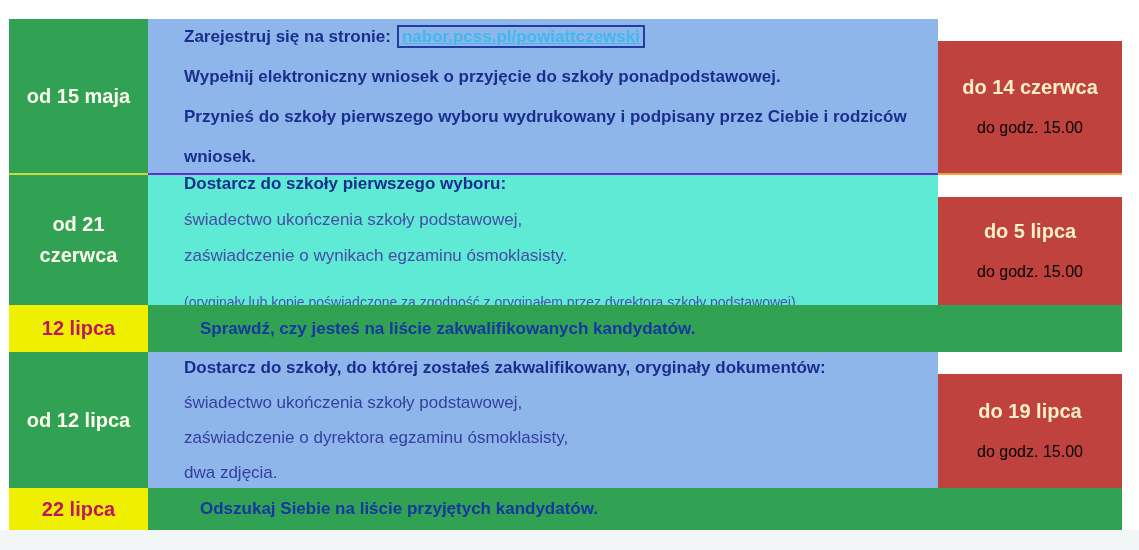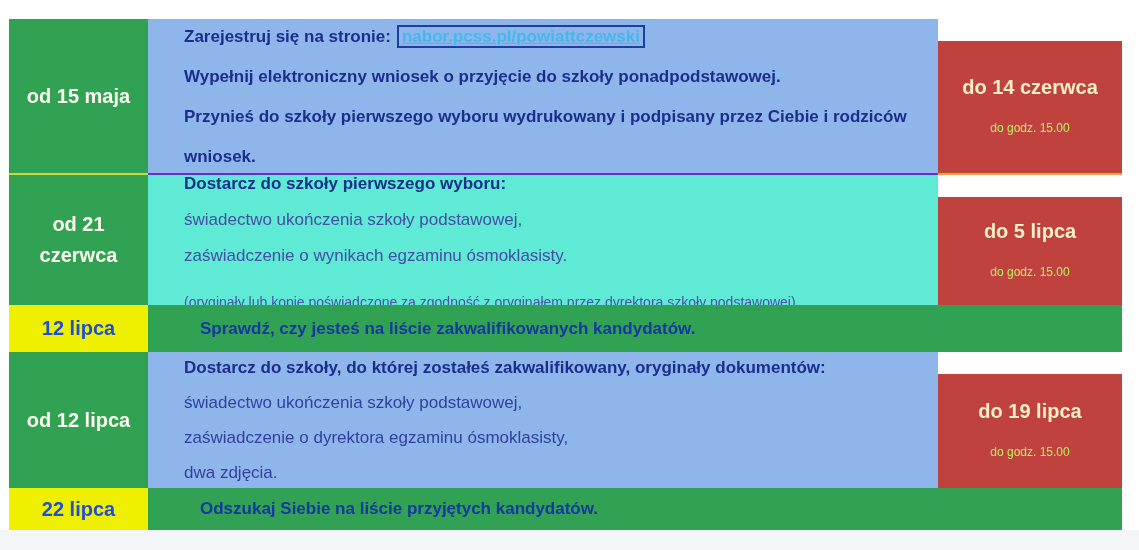--- a/index.html
+++ b/index.html
@@ -26,42 +26,42 @@
     display: flex; flex-direction: column; align-items: center; justify-content: center;
     text-align: center; font-weight: bold; font-size: 20px; line-height: 31px;
     padding: 0 10px;
   }
   .bg-green  { background: #31a253; }
   .bg-yellow { background: #eef000; }
   .bg-blue   { background: #8fb6ea; }
   .bg-white  { background: #5eead4; }
   .bg-red    { background: #c0423e; margin-top: 22px; }
   .date-light { color: #fdfdee; }
-  .date-dark  { color: #1d4ed8; }
+  .date-dark  { color: #be185d; }
   
   .c-desc {
     display: flex; flex-direction: column; justify-content: center;
     padding: 0 22px 0 36px;
   }
   .gap-r1 { row-gap: 9px; }
   .gap-r2 { row-gap: 5px; }
   .gap-r4 { row-gap: 6px; }
   .line { line-height: 31px; font-size: 17px; }
   .r4 .line { line-height: 29px; }
   .t-bold { font-weight: bold; color: #1b2e8e; }
   .t-item-white { color: #474ca6; }
   .t-item-blue  { color: #333f9e; }
   .t-note { color: #4a51a8; font-size: 14px; line-height: 20px; margin-top: 16px; }
   
   .c-deadline {
     display: flex; flex-direction: column; align-items: center; justify-content: center;
     row-gap: 18px; text-align: center;
   }
   .dl-date { font-weight: bold; font-size: 20px; color: #f9efc9; line-height: 24px; }
-  .dl-time { font-size: 12px; color: #bef264; line-height: 22px; }
+  .dl-time { font-size: 16px; color: #000000; line-height: 22px; }
   
   .c-action {
     grid-column: 2 / 4;
     display: flex; align-items: center;
     padding-left: 52px;
     font-weight: bold; font-size: 17px; color: #16379f;
   }
   
   .b1-left  { border-bottom: 2px solid #c9da3a; }
   .b1-mid   { border-bottom: 2px solid #6d28d9; }

